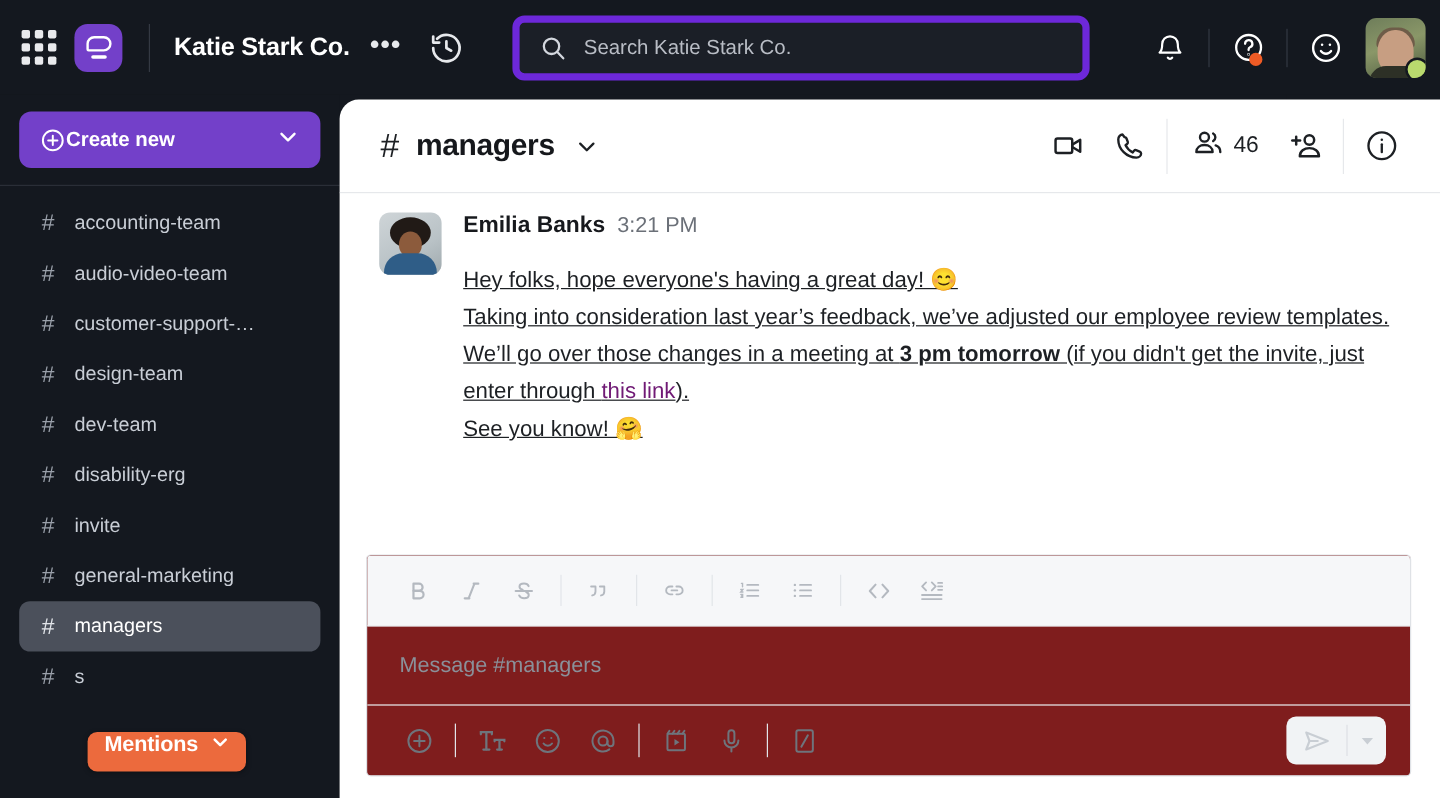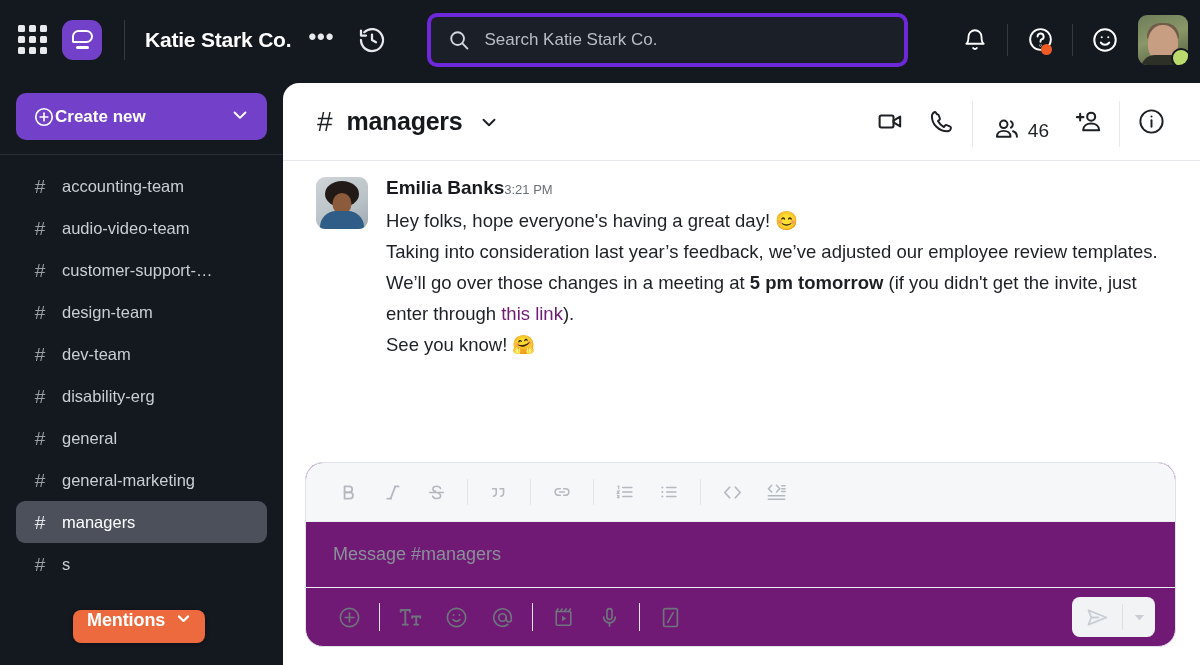--- a/index.html
+++ b/index.html
@@ -46,21 +46,21 @@
   }
   .dots-btn {
     color: #e7e9ec; font-size: 22px; line-height: 10px; font-weight: 700;
     margin-left: 13px; padding: 6px 4px 12px; cursor: pointer; letter-spacing: 1px;
   }
   .history-btn { margin-left: 18px; cursor: pointer; display: flex; }
 
   .search-wrap {
     margin-left: 40px; flex: 0 0 auto;
     width: 481px; height: 54px;
-    background: #1b1f27; border: 4px solid #6d28d9; border-radius: 10px;
+    background: #1b1f27; border: 6px solid #6d28d9; border-radius: 10px;
     display: flex; align-items: center; padding: 0 16px; cursor: text;
   }
   .search-wrap .sicon { margin-right: 14px; display: flex; }
   .search-ph { color: #b9bdc5; font-size: 17px; }
 
   .top-right { margin-left: auto; display: flex; align-items: center; gap: 0px; }
   .ticon { width: 46px; height: 46px; display: flex; align-items: center; justify-content: center; cursor: pointer; position: relative; }
   .sep { width: 1px; height: 32px; background: #343943; margin: 0 9px; }
   .help-dot {
     position: absolute; width: 11px; height: 11px; border-radius: 50%;
@@ -131,21 +131,21 @@
     position: absolute; left: 283px; top: 83px; width: 917px; height: 582px;
     background: #fff; border-radius: 16px 0 0 0; overflow: hidden;
   }
   .chan-header {
     height: 78px; border-bottom: 1px solid #e6e8eb;
     display: flex; align-items: center; padding: 0 24px 0 34px;
   }
   .ch-hash { color: #1d2024; font-size: 28px; font-weight: 400; margin-right: 14px; }
   .ch-name { color: #16181c; font-size: 25px; font-weight: 700; letter-spacing: -0.3px; }
   .ch-caret { margin-left: 16px; display: flex; cursor: pointer; }
-  .hdr-right { margin-left: auto; display: flex; align-items: flex-end; }
+  .hdr-right { margin-left: auto; display: flex; align-items: center; }
   .hicon { width: 50px; height: 50px; display: flex; align-items: center; justify-content: center; cursor: pointer; }
   .members { display: flex; align-items: center; gap: 7px; cursor: pointer; padding: 0 14px; }
   .members .cnt { color: #1d2024; font-size: 19px; font-weight: 400; }
   .hsep { width: 1px; height: 46px; background: #e6e8eb; margin: 0 6px; }
 
   
   .msg-area { padding: 16px 30px 0 33px; }
   .msg { display: flex; gap: 18px; }
   .msg-avatar {
     width: 52px; height: 52px; border-radius: 9px; flex: 0 0 auto; position: relative;
@@ -157,32 +157,32 @@
   }
   .msg-avatar .m-face {
     position: absolute; left: 50%; top: 30%; transform: translateX(-50%);
     width: 19px; height: 21px; border-radius: 50% 50% 46% 46%; background: #8c5b3c;
   }
   .msg-avatar .m-body {
     position: absolute; left: 50%; bottom: -6px; transform: translateX(-50%);
     width: 44px; height: 24px; border-radius: 16px 16px 0 0; background: #2f5d87;
   }
   .msg-body { flex: 1; min-width: 0; }
-  .msg-head { display: flex; align-items: baseline; margin-bottom: 6px; }
+  .msg-head { display: flex; align-items: baseline; gap: 10px; margin-bottom: 18px; }
   .msg-author { color: #17191d; font-size: 19px; font-weight: 700; cursor: pointer; }
-  .msg-time { color: #6b7078; font-size: 13px; }
+  .msg-time { color: #6b7078; font-size: 18px; }
   .msg-text { color: #1d2024; font-size: 18.5px; line-height: 31px; }
-  .msg-text p { margin: 0; }
+  .msg-text p { margin: 0; text-decoration: underline; }
   .msg-text b { font-weight: 700; }
   .msg-text a { color: #701a75; text-decoration: none; cursor: pointer; }
 
   
   .composer {
     position: absolute; left: 22px; right: 24px; bottom: 18px;
-    border: 1px solid #dfe2e6; border-radius: 18px; background: #701a75; overflow: hidden;
+    border: 1px solid #dfe2e6; border-radius: 4px; background: #7f1d1d; overflow: hidden;
   }
   .fmt-bar {
     height: 59px; background: #f6f7f9; border-bottom: 1px solid #eceef1;
     display: flex; align-items: center; padding: 0 20px;
   }
   .fbtn {
     width: 44px; height: 40px; display: flex; align-items: center; justify-content: center;
     color: #b4b9c0; cursor: pointer; font-size: 20px;
   }
   .fsep { width: 1px; height: 26px; background: #e2e5e9; margin: 0 9px; }
@@ -341,21 +341,21 @@
         <div class="chan">
           <span class="ci">
             <span class="hash">#</span>
           </span>
           <span class="cl">disability-erg</span>
         </div>
         <div class="chan">
           <span class="ci">
             <span class="hash">#</span>
           </span>
-          <span class="cl">general</span>
+          <span class="cl">invite</span>
         </div>
         <div class="chan">
           <span class="ci">
             <span class="hash">#</span>
           </span>
           <span class="cl">general-marketing</span>
         </div>
         <div class="chan active">
           <span class="ci">
             <span class="hash">#</span>
@@ -441,21 +441,21 @@
           <div class="m-face"></div>
           <div class="m-body"></div>
         </div>
         <div class="msg-body">
           <div class="msg-head">
             <span class="msg-author">Emilia Banks</span>
             <span class="msg-time">3:21 PM</span>
           </div>
           <div class="msg-text">
             <p>Hey folks, hope everyone's having a great day! 😊</p>
-            <p><span>Taking into consideration last year’s feedback, we’ve adjusted our employee review templates. We’ll go over those changes in a meeting at </span><b>5 pm tomorrow</b><span> (if you didn't get the invite, just enter through </span><a href="#">this link</a><span>).</span></p>
+            <p><span>Taking into consideration last year’s feedback, we’ve adjusted our employee review templates. We’ll go over those changes in a meeting at </span><b>3 pm tomorrow</b><span> (if you didn't get the invite, just enter through </span><a href="#">this link</a><span>).</span></p>
             <p>See you know! 🤗</p>
           </div>
         </div>
       </div>
     </div>
 
     <div class="composer">
 
       <div class="fmt-bar">
         <div class="fbtn">

